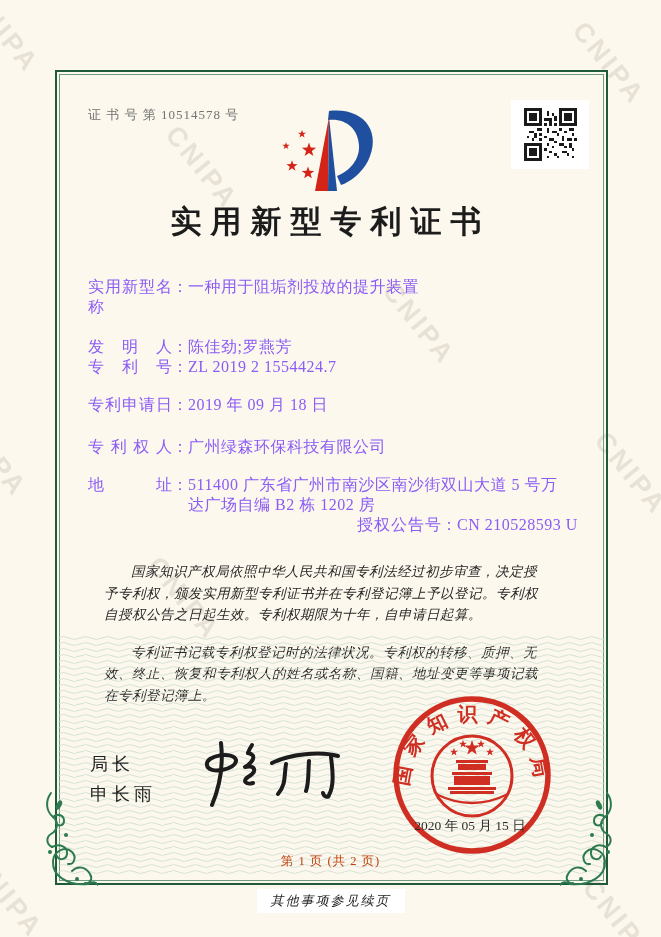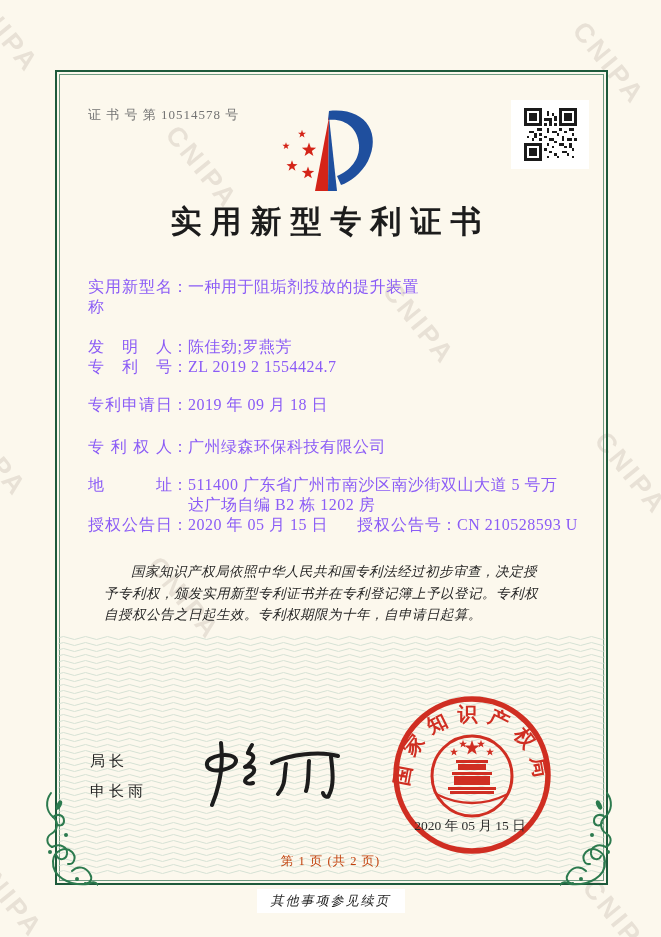--- a/index.html
+++ b/index.html
@@ -60,21 +60,21 @@
   .paras{
     position:absolute;left:88px;top:545px;width:476px;
     font-size:13.5px;line-height:21.5px;
     font-style:italic;color:#262626;letter-spacing:0.5px;
   }
   .paras p{margin:16px;text-indent:2em;}
   .waves-svg{position:absolute;left:58px;top:634px;z-index:1;}
   .ornament{position:absolute;z-index:2;}
   .sig-label{
     position:absolute;left:90px;z-index:2;
-    font-size:15px;letter-spacing:4px;color:#1f1f1f;
+    font-size:18px;letter-spacing:4px;color:#1f1f1f;
   }
   .sig-svg{position:absolute;left:190px;top:731px;z-index:2;}
   .seal-svg{position:absolute;left:388px;top:694px;z-index:3;opacity:0.95;}
   .page-indicator{
     position:absolute;left:0;right:0;top:853px;z-index:2;
     text-align:center;font-size:12.5px;color:#c2410c;letter-spacing:1px;
   }
   .footer-note{
     position:absolute;left:0;right:0;top:889px;
     text-align:center;
@@ -249,31 +249,29 @@
   <div class="field-row" style="top:126px">
     <span class="lbl">专利申请日</span><span class="colon">：</span><span class="val">2019 年 09 月 18 日</span>
   </div>
   <div class="field-row" style="top:168px">
     <span class="lbl">专利权人</span><span class="colon">：</span><span class="val">广州绿森环保科技有限公司</span>
   </div>
   <div class="field-row" style="top:206px">
     <span class="lbl">地址</span><span class="colon">：</span><span class="val val-wrap">511400 广东省广州市南沙区南沙街双山大道 5 号万达广场自编 B2 栋 1202 房</span>
   </div>
   <div class="field-row" style="top:246px;width:500px">
-    <span>
-      <span class="lbl">授权公告日</span><span class="colon">：</span><span class="val">2020 年 05 月 15 日</span>
-    </span>
     <span class="grant-no-group">
       <span class="lbl">授权公告号</span><span class="colon">：</span><span class="val">CN 210528593 U</span>
     </span>
   </div>
 </div>
 
 <div class="paras">
   <p>国家知识产权局依照中华人民共和国专利法经过初步审查，决定授予专利权，颁发实用新型专利证书并在专利登记簿上予以登记。专利权自授权公告之日起生效。专利权期限为十年，自申请日起算。</p>
+  <p>专利证书记载专利权登记时的法律状况。专利权的转移、质押、无效、终止、恢复和专利权人的姓名或名称、国籍、地址变更等事项记载在专利登记簿上。</p>
 </div>
 
 <svg class="ornament" style="left:44px;top:791px" width="54" height="97" viewBox="0 0 54 97">
   <g fill="none" stroke="#2c7a4e" stroke-width="2" stroke-linecap="round">
     <path d="M7,2 C1,10 2,20 9,26 C15,31 14,39 7,43 C2,46 2,53 8,56"></path>
     <path d="M9,26 C14,22 20,24 20,30 C20,35 14,36 12,32"></path>
     <path d="M8,56 C16,52 24,56 23,63 C22,69 15,70 13,65"></path>
     <path d="M44,93 C24,95 8,85 9,70 C10,59 22,55 28,61 C33,66 30,74 24,73"></path>
     <path d="M28,80 C34,74 42,76 46,83 C49,88 46,93 41,92"></path>
     <path d="M44,93 C48,90 52,91 54,94"></path>

